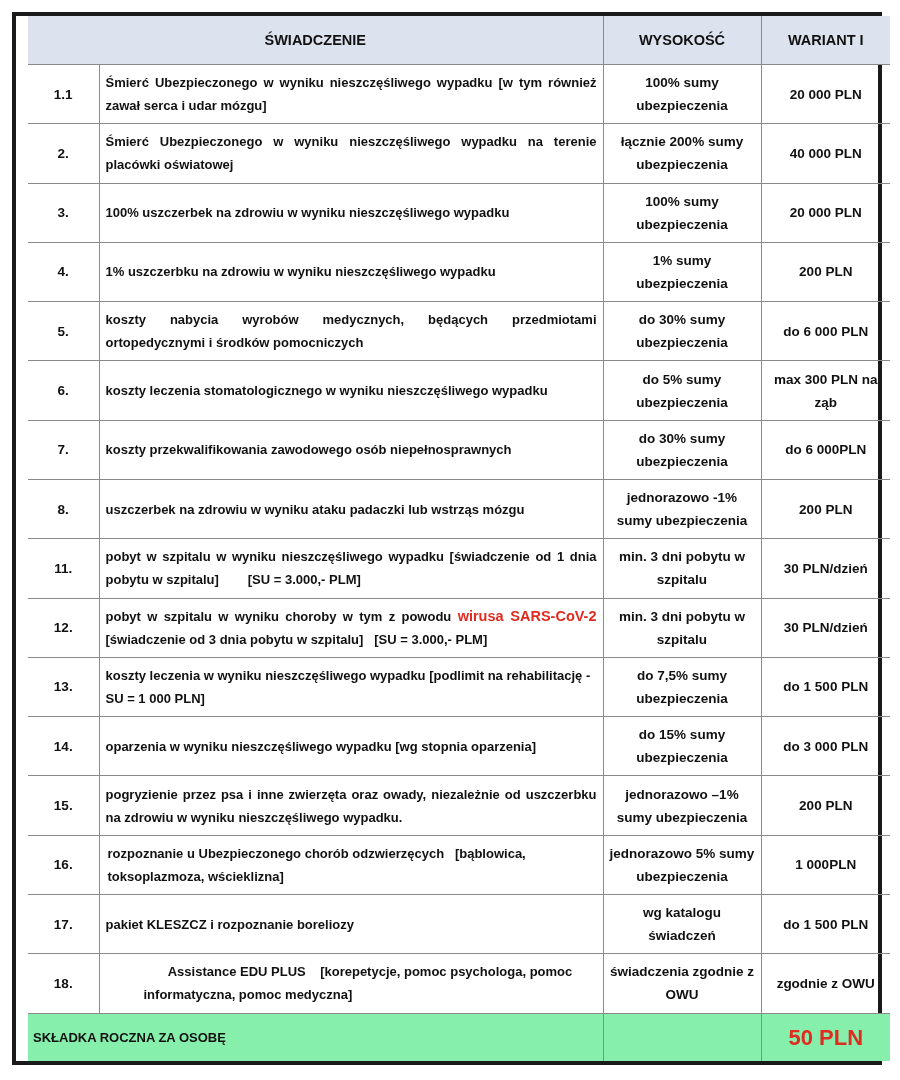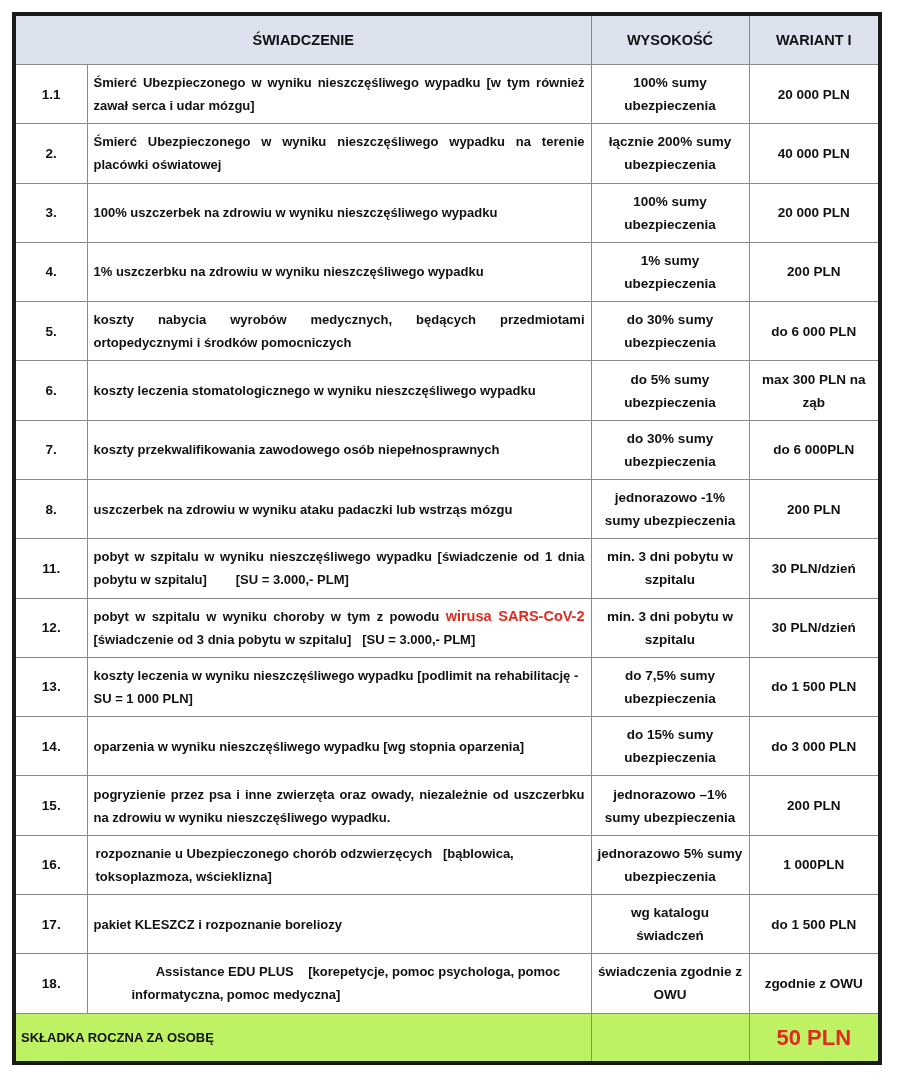--- a/index.html
+++ b/index.html
@@ -1,38 +1,38 @@
 <!DOCTYPE html>
 <html><head>
 <meta charset="utf-8">
 <style>
   html, body { margin: 0; padding: 0; background: #ffffff; }
   body { width: 900px; height: 1080px; position: relative; overflow: hidden;
          font-family: "Liberation Sans", "DejaVu Sans", sans-serif; color: #111; }
   .tbl-wrap { position: absolute; left: 12px; top: 12px; width: 870px; height: 1053px;
               border: 4px solid #1a1a1a; box-sizing: border-box; background: #fff; }
-  table { border-collapse: collapse; width: 100%; height: 100%; table-layout: fixed; }
+  table { border-collapse: collapse; width: 100%; height: 100%; table-layout: fixed; margin-left: 12px; }
   col.c-num { width: 71px; }
   col.c-desc { width: 504px; }
   col.c-amt { width: 158px; }
   col.c-var { width: 129px; }
   td, th { border: 1.5px solid #8a8a8a; padding: 0 6px; vertical-align: middle;
            font-size: 13px; font-weight: bold; line-height: 23px; }
   thead th { background: #dce3ee; height: 48px; font-size: 14.5px; text-align: center; }
   tr:first-child th { border-top: none; }
   th:first-child, td:first-child { border-left: none; }
   th:last-child, td:last-child { border-right: none; }
   tbody tr.row { height: 37px; }
   td.num { text-align: center; font-size: 13.5px; }
   td.desc { text-align: justify; text-align-last: left; padding-left: 6px; padding-right: 6px; }
   td.amt { text-align: center; font-size: 13.5px; padding: 0 4px; }
   td.var { text-align: center; font-size: 13.5px; }
   .red { color: #e02b20; font-size: 14.5px; }
   tfoot tr { height: 48px; }
-  tfoot td { background: #bef264; border-bottom: none; }
+  tfoot td { background: #86efac; border-bottom: none; }
   tfoot td.foot-label { text-align: left; font-size: 13px; padding-left: 5px; }
   tfoot td.foot-val { text-align: center; color: #e02b20; font-size: 22px; }
 </style>
 </head>
 <body>
 
 <div class="tbl-wrap">
   <table>
     <colgroup>
       <col class="c-num">

